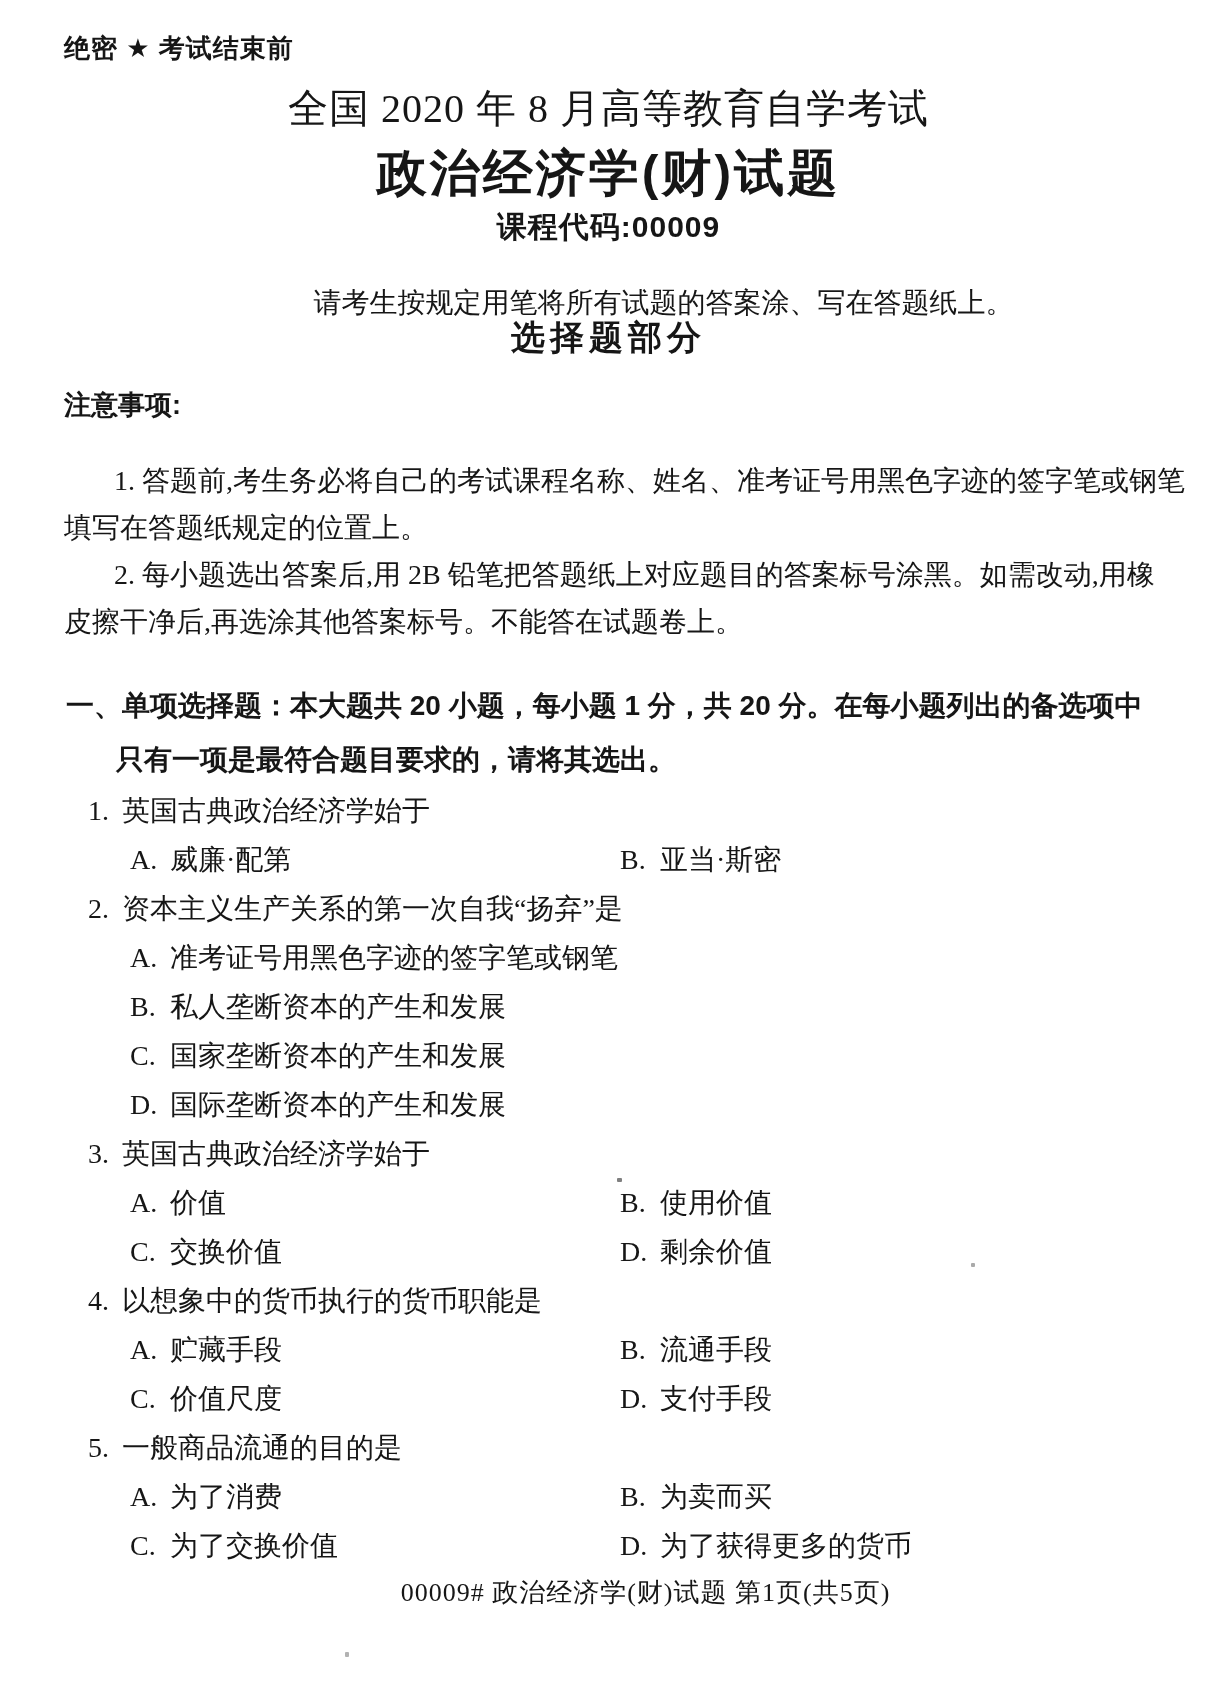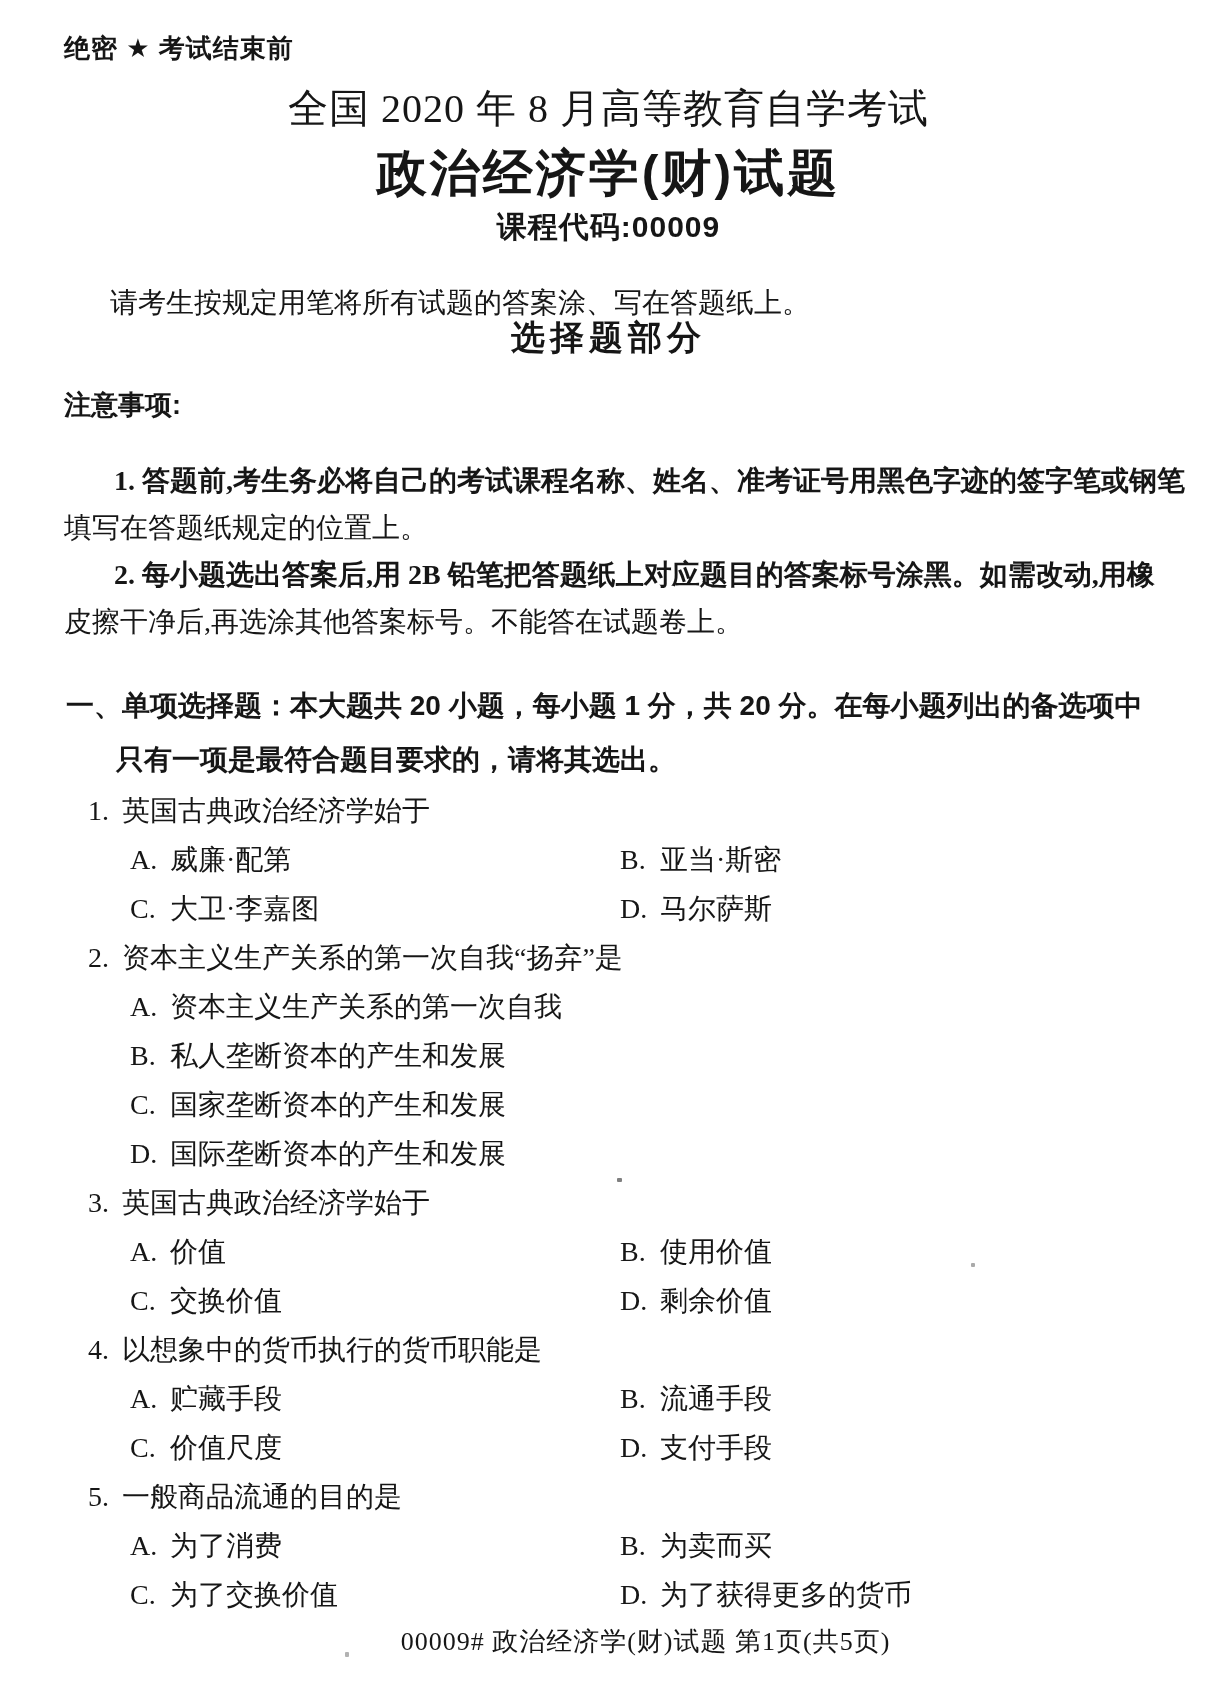--- a/index.html
+++ b/index.html
@@ -44,20 +44,21 @@
     font-size: 30px;
     line-height: 36px;
     font-weight: 700;
     letter-spacing: 1px;
   }
   .intro {
     margin: 42px 0 0 110px;
     font-size: 28px;
     line-height: 32px;
     white-space: nowrap;
+    text-align: center;
   }
   .part {
     text-align: center;
     font-size: 34px;
     line-height: 36px;
     font-weight: 700;
     letter-spacing: 5px;
   }
   .notes-title {
     margin: 34px 0 0 64px;
@@ -65,21 +66,21 @@
     line-height: 32px;
     font-weight: 700;
   }
   .note {
     margin-left: 64px;
     font-size: 28px;
     line-height: 47px;
     white-space: nowrap;
   }
   .note.first { margin-top: 36px; }
-  .note.indent { padding-left: 50px; font-weight: bold; }
+  .note.indent { padding-left: 50px; }
 
   .bigheading {
     margin-left: 66px;
     font-size: 28px;
     line-height: 42px;
     font-weight: 700;
     white-space: nowrap;
   }
   .bigheading.l1 { margin-top: 40px; }
   .bigheading.l2 { padding-left: 50px; margin-top: 12px; }
@@ -140,30 +141,26 @@
 
   <div class="questions">
 
     <div class="qline">
       <span class="qnum">1.</span><span>英国古典政治经济学始于</span>
     </div>
     <div class="qline">
       <span class="oleft"><span class="olabel">A.</span><span>威廉·配第</span></span>
       <span class="oright"><span class="olabel">B.</span><span>亚当·斯密</span></span>
     </div>
-    <div class="qline">
-      <span class="oleft"><span class="olabel">C.</span><span>大卫·李嘉图</span></span>
-      <span class="oright"><span class="olabel">D.</span><span>马尔萨斯</span></span>
-    </div>
 
     <div class="qline">
       <span class="qnum">2.</span><span>资本主义生产关系的第一次自我“扬弃”是</span>
     </div>
     <div class="qline">
-      <span class="oleft"><span class="olabel">A.</span><span>资本主义生产关系的第一次自我</span></span>
+      <span class="oleft"><span class="olabel">A.</span><span>准考证号用黑色字迹的签字笔或钢笔</span></span>
     </div>
     <div class="qline">
       <span class="oleft"><span class="olabel">B.</span><span>私人垄断资本的产生和发展</span></span>
     </div>
     <div class="qline">
       <span class="oleft"><span class="olabel">C.</span><span>国家垄断资本的产生和发展</span></span>
     </div>
     <div class="qline">
       <span class="oleft"><span class="olabel">D.</span><span>国际垄断资本的产生和发展</span></span>
     </div>

